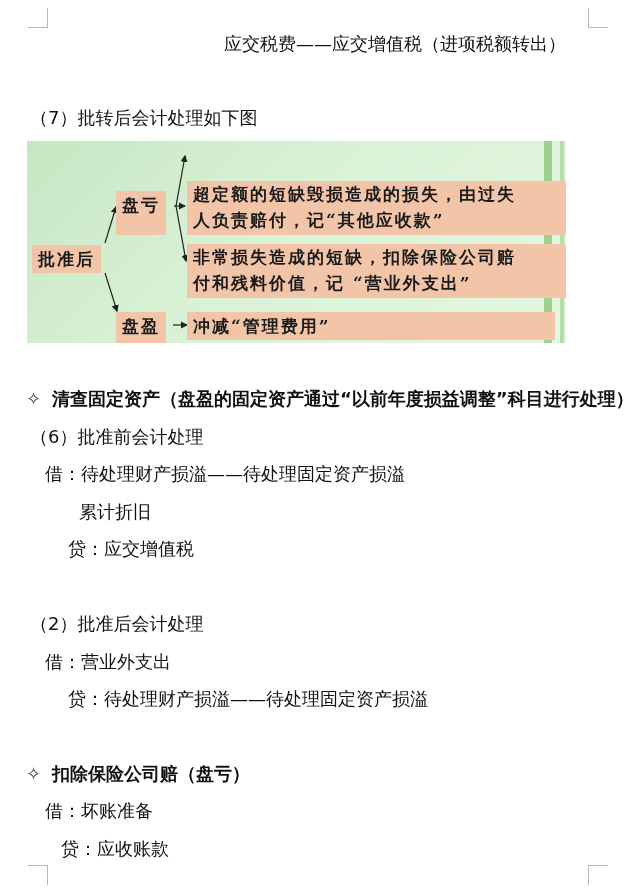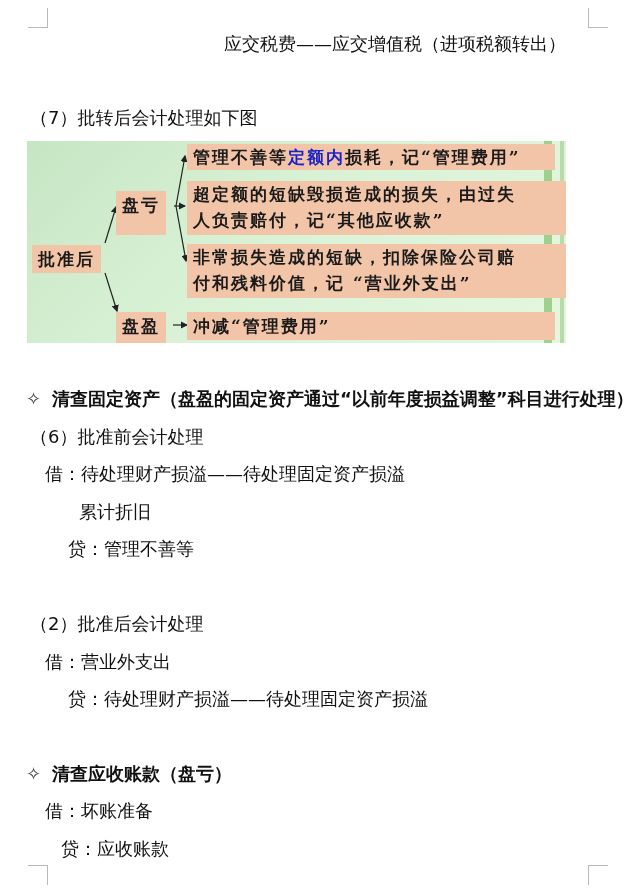--- a/index.html
+++ b/index.html
@@ -53,23 +53,20 @@
     <line x1="147" y1="65" x2="158" y2="65" stroke="#222" stroke-width="1.2" marker-end="url(#ah)"></line>
     <line x1="149" y1="65" x2="158" y2="15" stroke="#222" stroke-width="1.2" marker-end="url(#ah)"></line>
     <line x1="149" y1="65" x2="159" y2="120" stroke="#222" stroke-width="1.2" marker-end="url(#ah)"></line>
     <line x1="146" y1="184" x2="160" y2="184" stroke="#222" stroke-width="1.2" marker-end="url(#ah)"></line>
   </svg>
 
   <div class="box" style="left:5px; top:104px; height:28px; line-height:28px;">批准后</div>
   <div class="box" style="left:89px; top:50px; height:44px; line-height:28px;">盘亏</div>
   <div class="box" style="left:89px; top:171px; height:32px; line-height:28px;">盘盈</div>
 
-  <div class="box" style="left:160px; top:3px; width:368px;">
-    <span>管理不善等</span><span class="hl">定额内</span><span>损耗，记“管理费用”</span>
-  </div>
 
   <div class="box" style="left:160px; top:40px; width:418px; height:54px;">
     <div>超定额的短缺毁损造成的损失，由过失</div>
     <div>人负责赔付，记“其他应收款”</div>
   </div>
 
   <div class="box" style="left:160px; top:103px; width:441px; height:54px;">
     <div>非常损失造成的短缺，扣除保险公司赔</div>
     <div>付和残料价值，记 “营业外支出”</div>
   </div>
@@ -77,23 +74,23 @@
   <div class="box" style="left:160px; top:171px; width:368px; height:28px; line-height:28px;">冲减“管理费用”</div>
 </div>
 
 <div class="line bold" style="left:26px; top:389px;">
   <span class="diamond">✧</span><span>清查固定资产（盘盈的固定资产通过“以前年度损益调整”科目进行处理）</span>
 </div>
 
 <div class="line" style="left:30px; top:427px;">（6）批准前会计处理</div>
 <div class="line" style="left:45px; top:464px;">借：待处理财产损溢——待处理固定资产损溢</div>
 <div class="line" style="left:79px; top:502px;">累计折旧</div>
-<div class="line" style="left:68px; top:539px;">贷：管理不善等</div>
+<div class="line" style="left:68px; top:539px;">贷：应交增值税</div>
 
 <div class="line" style="left:30px; top:614px;">（2）批准后会计处理</div>
 <div class="line" style="left:45px; top:652px;">借：营业外支出</div>
 <div class="line" style="left:68px; top:689px;">贷：待处理财产损溢——待处理固定资产损溢</div>
 
 <div class="line bold" style="left:26px; top:764px;">
-  <span class="diamond">✧</span><span>清查应收账款（盘亏）</span>
+  <span class="diamond">✧</span><span>扣除保险公司赔（盘亏）</span>
 </div>
 <div class="line" style="left:45px; top:801px;">借：坏账准备</div>
 <div class="line" style="left:61px; top:839px;">贷：应收账款</div>
 
 </body></html>

